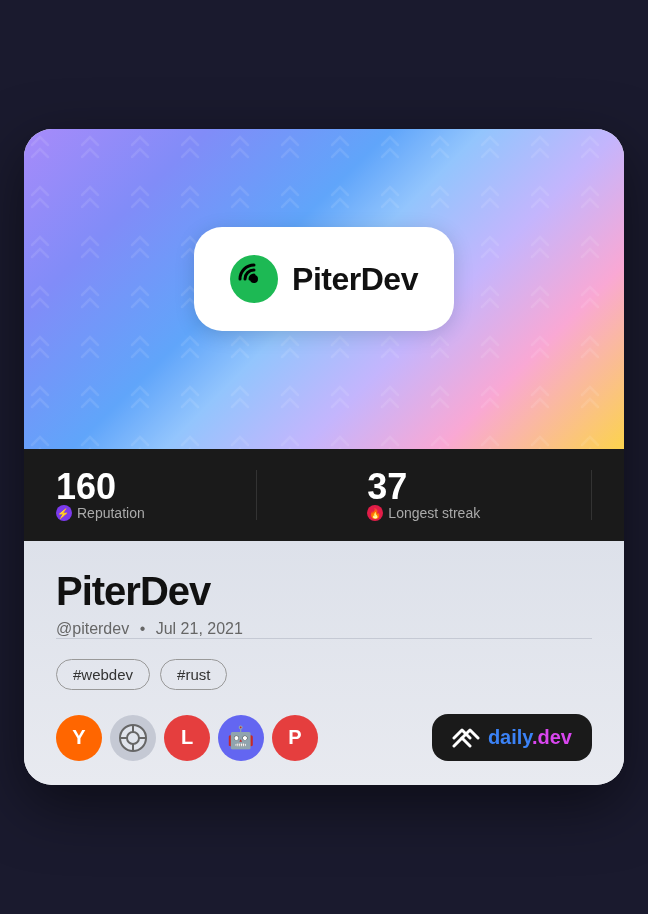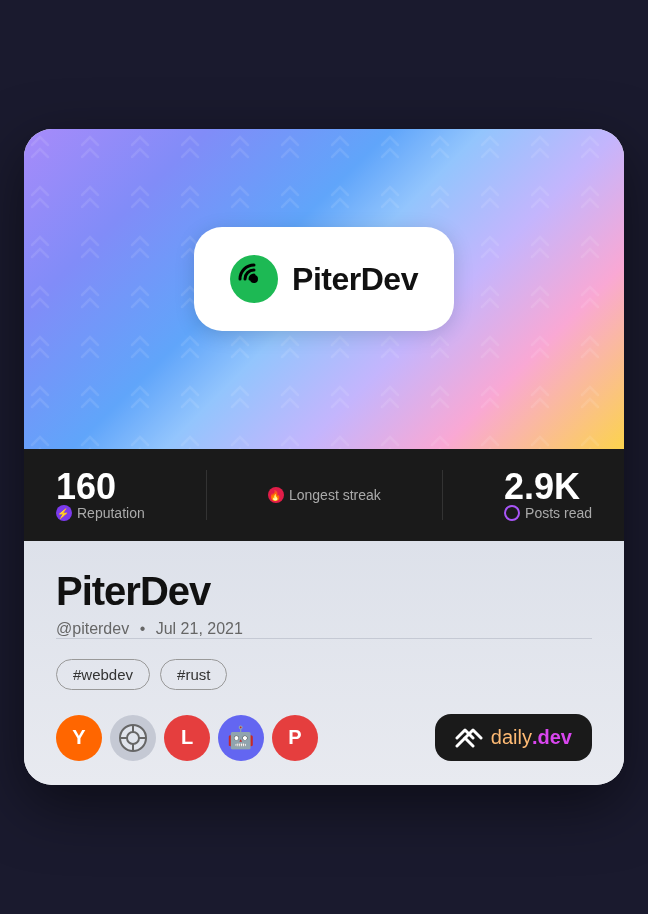--- a/index.html
+++ b/index.html
@@ -177,22 +177,22 @@
       display: flex;
       align-items: center;
       gap: 8px;
     }
     .daily-dev-wordmark {
       font-size: 20px;
       font-weight: 700;
       color: white;
     }
     .daily-dev-wordmark span {
-      color: #fdba74;
-      font-weight: 400;
+      color: #3b82f6;
+      font-weight: 700;
     }
   </style>
 </head>
 <body>
 
 <div class="card">
 
   <div class="header-bg">
 
     <div class="header-pattern">
@@ -226,33 +226,27 @@
   <div class="stats-bar">
     <div class="stat-item">
       <span class="stat-value">160</span>
       <span class="stat-label">
         <span class="stat-icon reputation">⚡</span>
         <span>Reputation</span>
       </span>
     </div>
     <div class="stat-divider"></div>
     <div class="stat-item">
+      <span class="stat-value">37</span>
       <span class="stat-label">
         <span class="stat-icon streak">🔥</span>
         <span>Longest streak</span>
       </span>
     </div>
     <div class="stat-divider"></div>
-    <div class="stat-item">
-      <span class="stat-value">2.9K</span>
-      <span class="stat-label">
-        <span class="stat-icon posts" style="border-color:#a855f7;"></span>
-        <span>Posts read</span>
-      </span>
-    </div>
   </div>
 
   <div class="profile-section">
     <h1 class="profile-name">PiterDev</h1>
     <p class="profile-handle">
       <span>@piterdev</span>
       <span class="dot">•</span>
       <span>Jul 21, 2021</span>
     </p>
 

